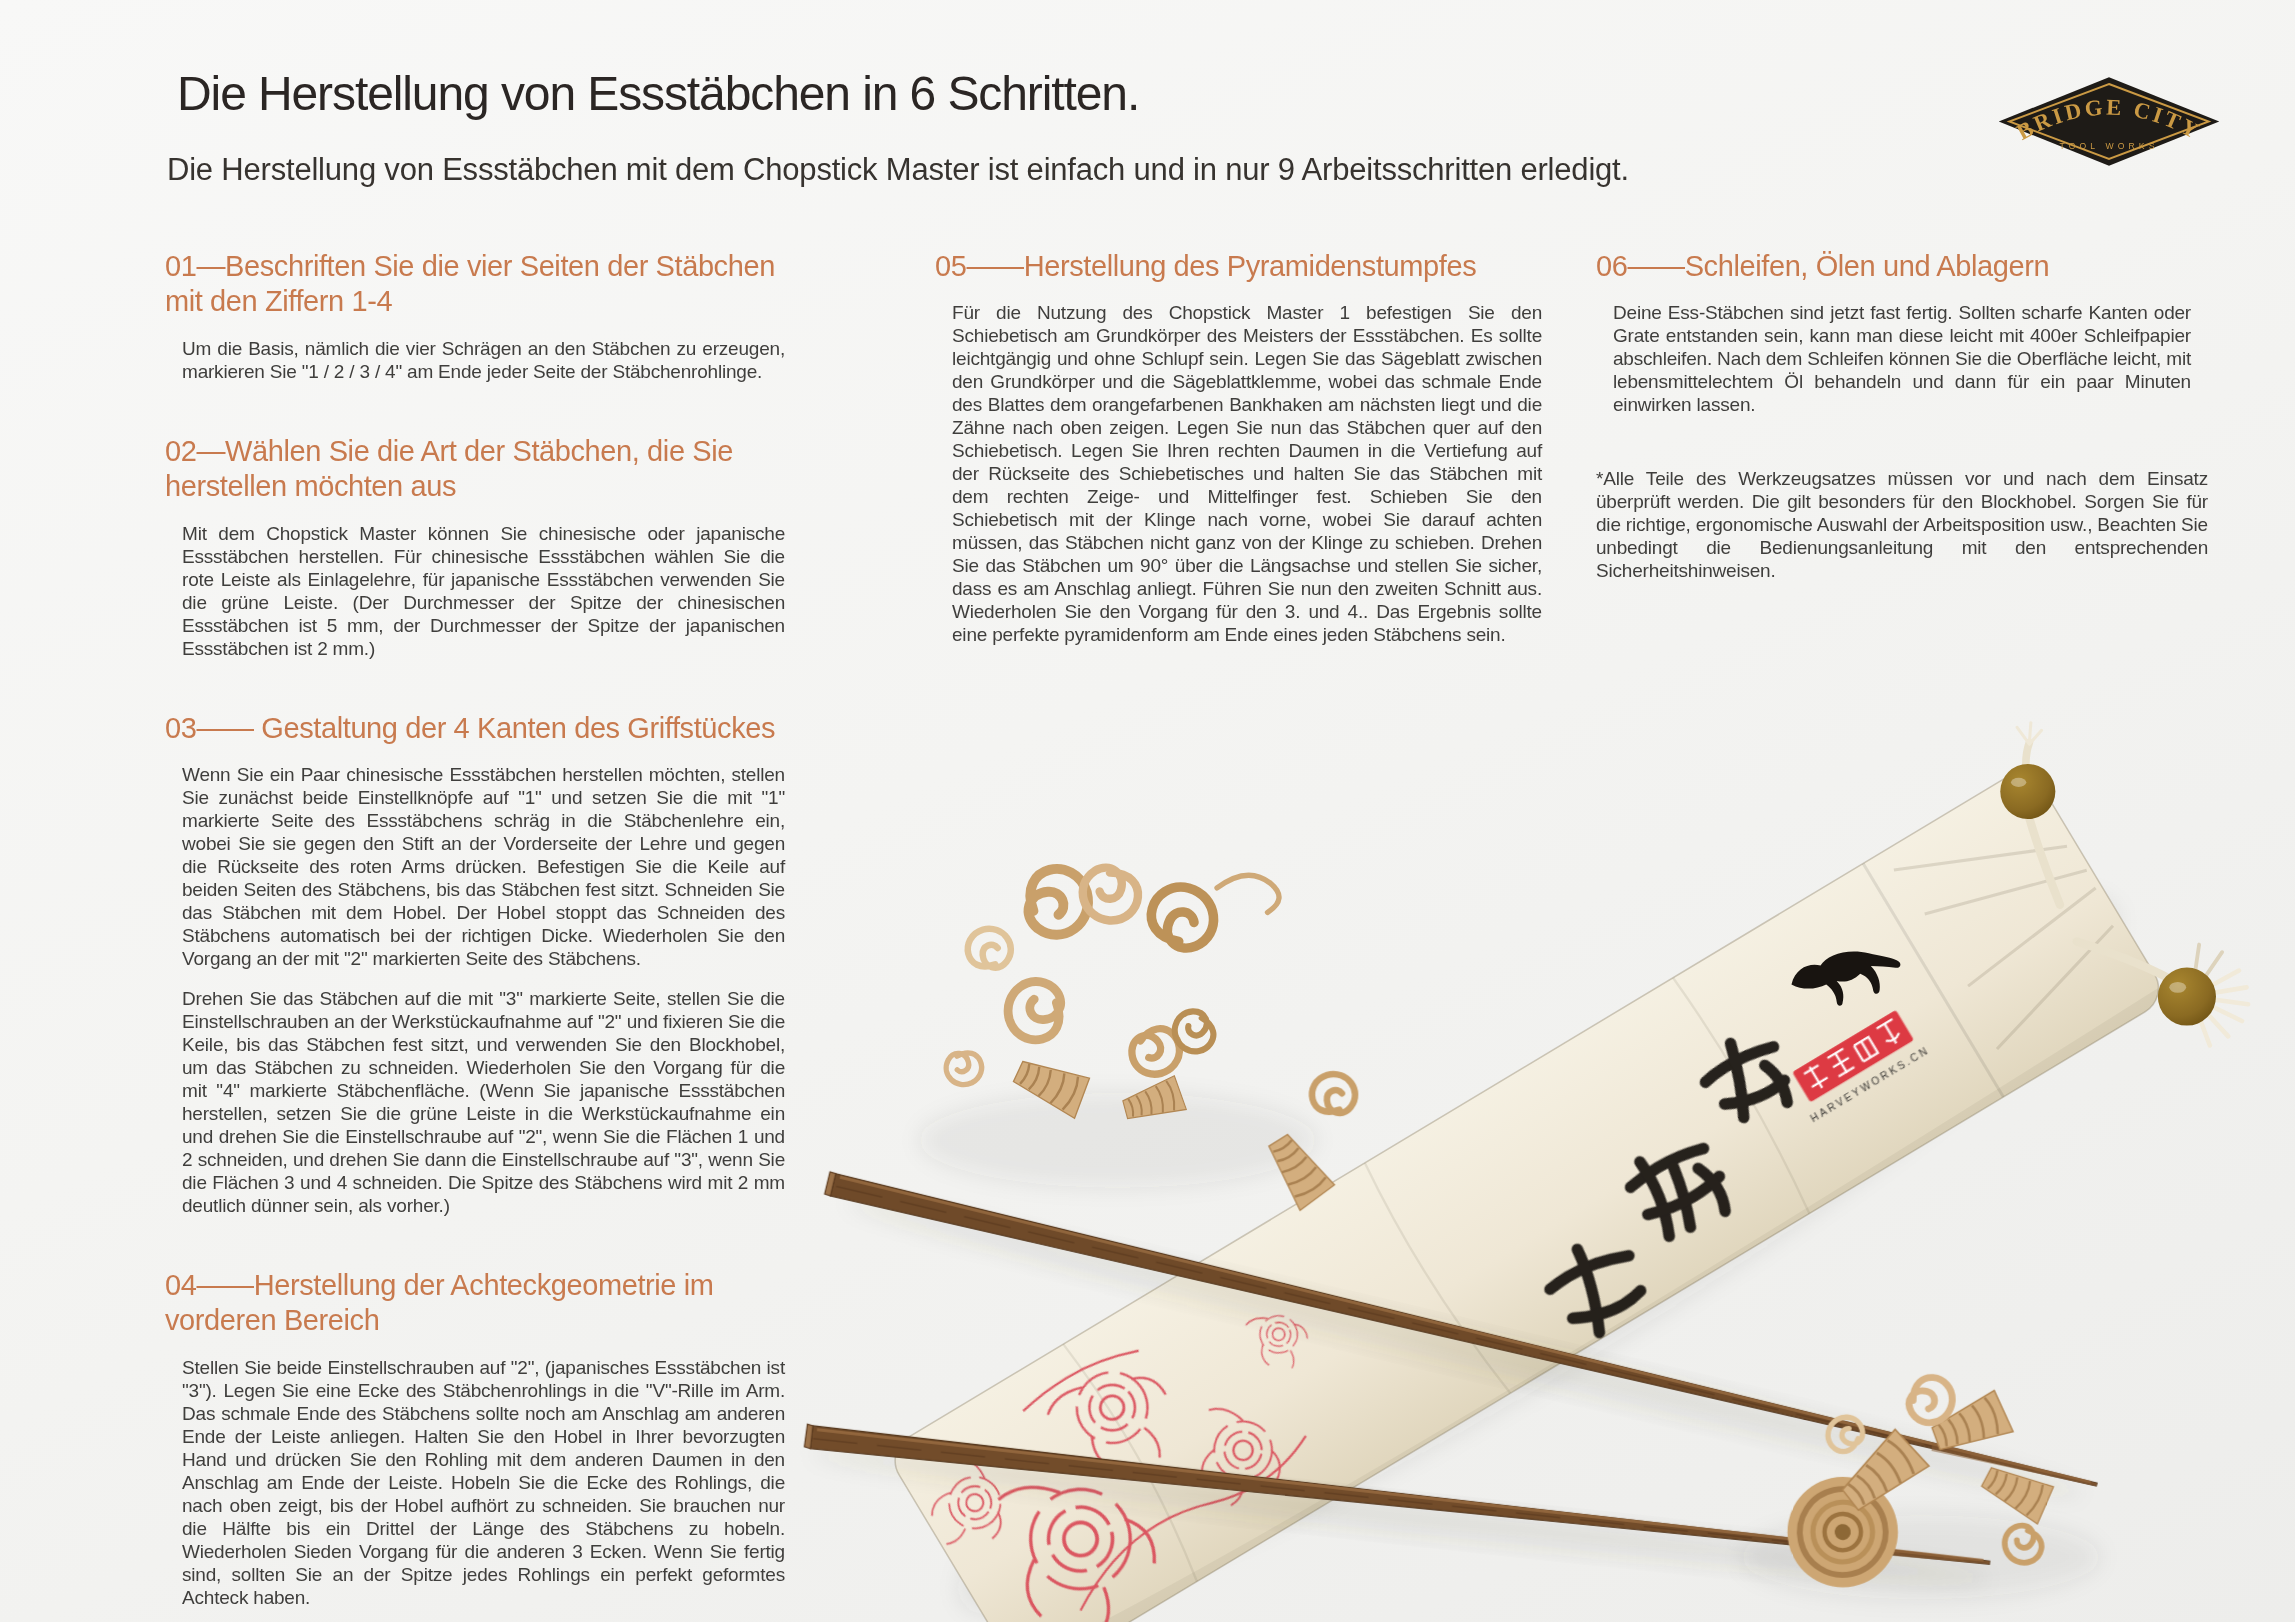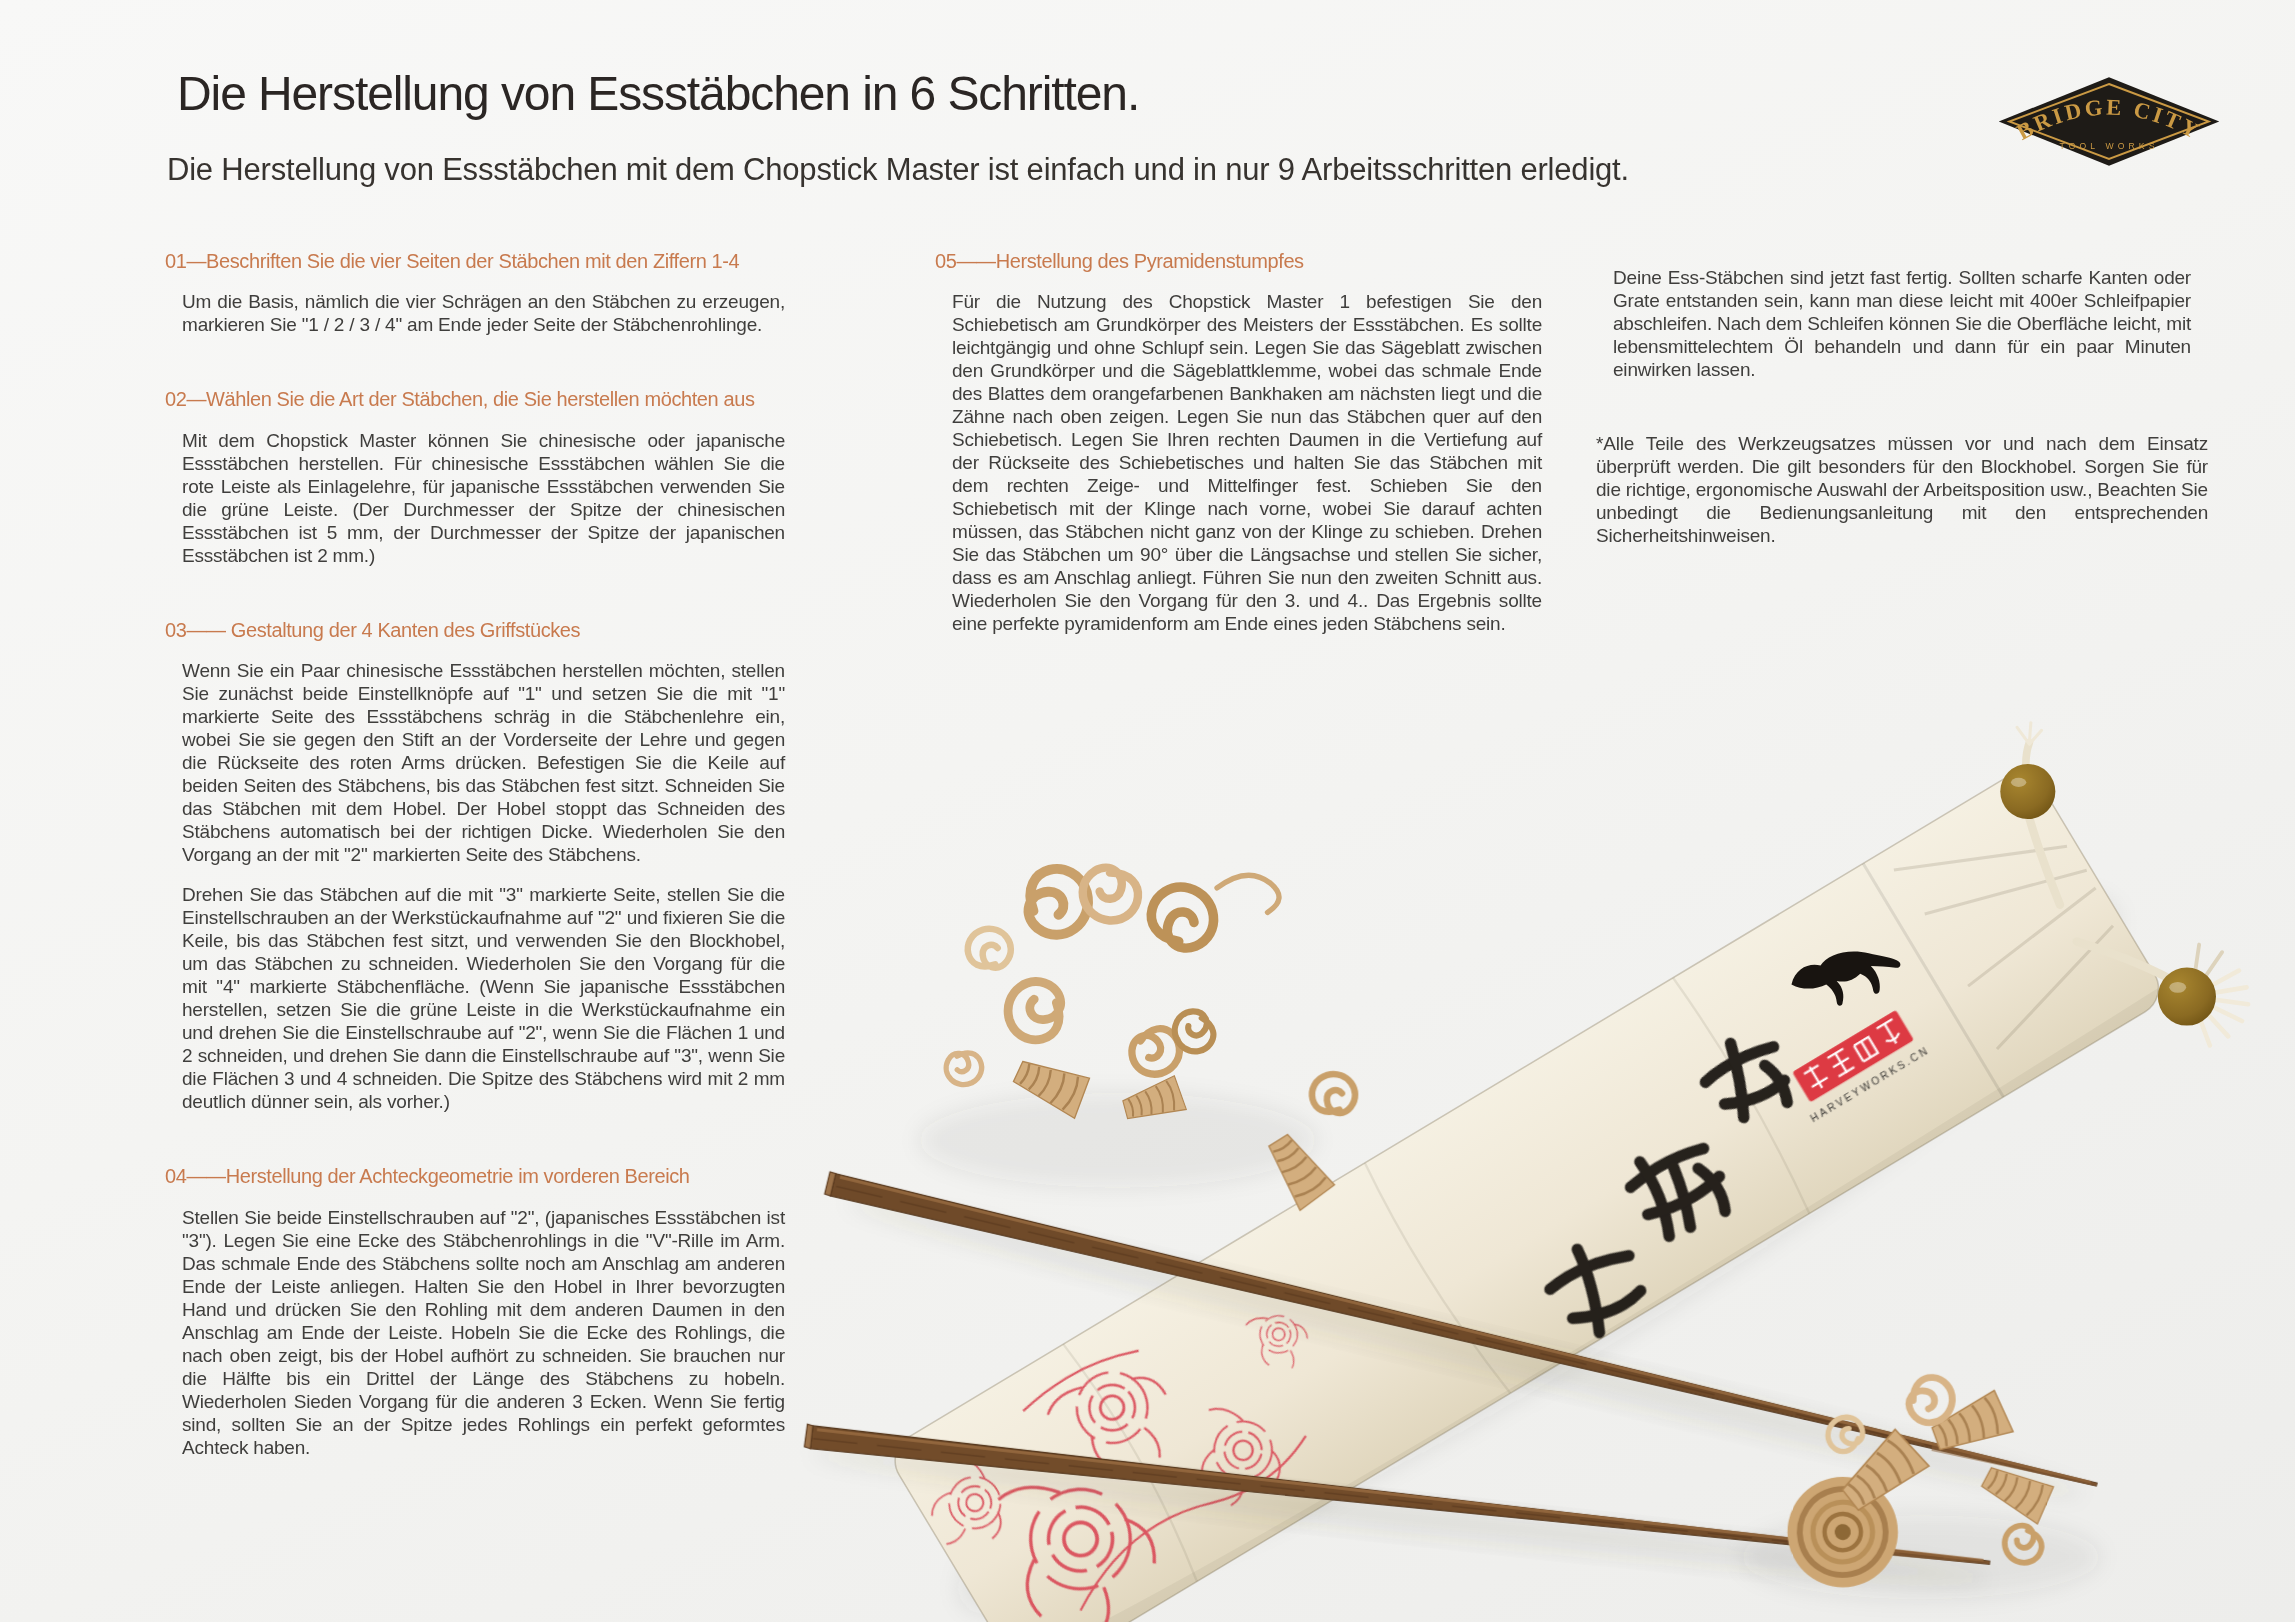--- a/index.html
+++ b/index.html
@@ -16,21 +16,21 @@
     position:absolute;left:167px;top:152px;margin:0;
     font-size:31px;font-weight:400;color:#37332f;letter-spacing:-0.2px;
   }
   .brand-logo{position:absolute;left:1996px;top:75px;width:226px;height:93px;}
   .col{position:absolute;top:249px;}
   .col-1{left:165px;width:637px;}
   .col-2{left:935px;width:624px;}
   .col-3{left:1596px;width:612px;}
   .step{margin:0 0 51px 0;}
   .step h2{
-    margin:0 0 15.3px 0;font-size:20px;font-weight:400;line-height:1.22;
+    margin:0 0 15.3px 0;font-size:29px;font-weight:400;line-height:1.22;
     color:#c87a4e;letter-spacing:-0.4px;
   }
   .step p{
     margin:17px;font-size:19px;line-height:23px;color:#3f3e3c;
     text-align:justify;letter-spacing:-0.2px;
   }
   .footnote{margin-top:47px;}
   .photo{position:absolute;left:727px;top:712px;width:1569px;height:911px;margin:0;z-index:1;}
   .col{z-index:2;}
   svg text{font-family:"Liberation Sans",sans-serif;}
@@ -78,20 +78,21 @@
 
   <section class="col col-2">
     <article class="step">
       <h2>05——Herstellung des Pyramidenstumpfes</h2>
       <p>Für die Nutzung des Chopstick Master 1 befestigen Sie den Schiebetisch am Grundkörper des Meisters der Essstäbchen. Es sollte leichtgängig und ohne Schlupf sein. Legen Sie das Sägeblatt zwischen den Grundkörper und die Sägeblattklemme, wobei das schmale Ende des Blattes dem orangefarbenen Bankhaken am nächsten liegt und die Zähne nach oben zeigen. Legen Sie nun das Stäbchen quer auf den Schiebetisch. Legen Sie Ihren rechten Daumen in die Vertiefung auf der Rückseite des Schiebetisches und halten Sie das Stäbchen mit dem rechten Zeige- und Mittelfinger fest. Schieben Sie den Schiebetisch mit der Klinge nach vorne, wobei Sie darauf achten müssen, das Stäbchen nicht ganz von der Klinge zu schieben. Drehen Sie das Stäbchen um 90° über die Längsachse und stellen Sie sicher, dass es am Anschlag anliegt. Führen Sie nun den zweiten Schnitt aus. Wiederholen Sie den Vorgang für den 3. und 4.. Das Ergebnis sollte eine perfekte pyramidenform am Ende eines jeden Stäbchens sein.</p>
     </article>
   </section>
 
   <section class="col col-3">
     <article class="step">
+      <h2>06——Schleifen, Ölen und Ablagern</h2>
       <p>Deine Ess-Stäbchen sind jetzt fast fertig. Sollten scharfe Kanten oder Grate entstanden sein, kann man diese leicht mit 400er Schleifpapier abschleifen. Nach dem Schleifen können Sie die Oberfläche leicht, mit lebensmittelechtem Öl behandeln und dann für ein paar Minuten einwirken lassen.</p>
     </article>
     <p class="step footnote" style="font-size:19px;line-height:23px;color:#3f3e3c;text-align:justify;letter-spacing:-0.2px;">*Alle Teile des Werkzeugsatzes müssen vor und nach dem Einsatz überprüft werden. Die gilt besonders für den Blockhobel. Sorgen Sie für die richtige, ergonomische Auswahl der Arbeitsposition usw., Beachten Sie unbedingt die Bedienungsanleitung mit den entsprechenden Sicherheitshinweisen.</p>
   </section>
 
   <figure class="photo">
     <svg viewBox="0 0 2050 1191" width="1569" height="911">
       <defs>
         <filter id="soft" x="-40%" y="-40%" width="180%" height="180%">
           <feGaussianBlur stdDeviation="14"></feGaussianBlur>

